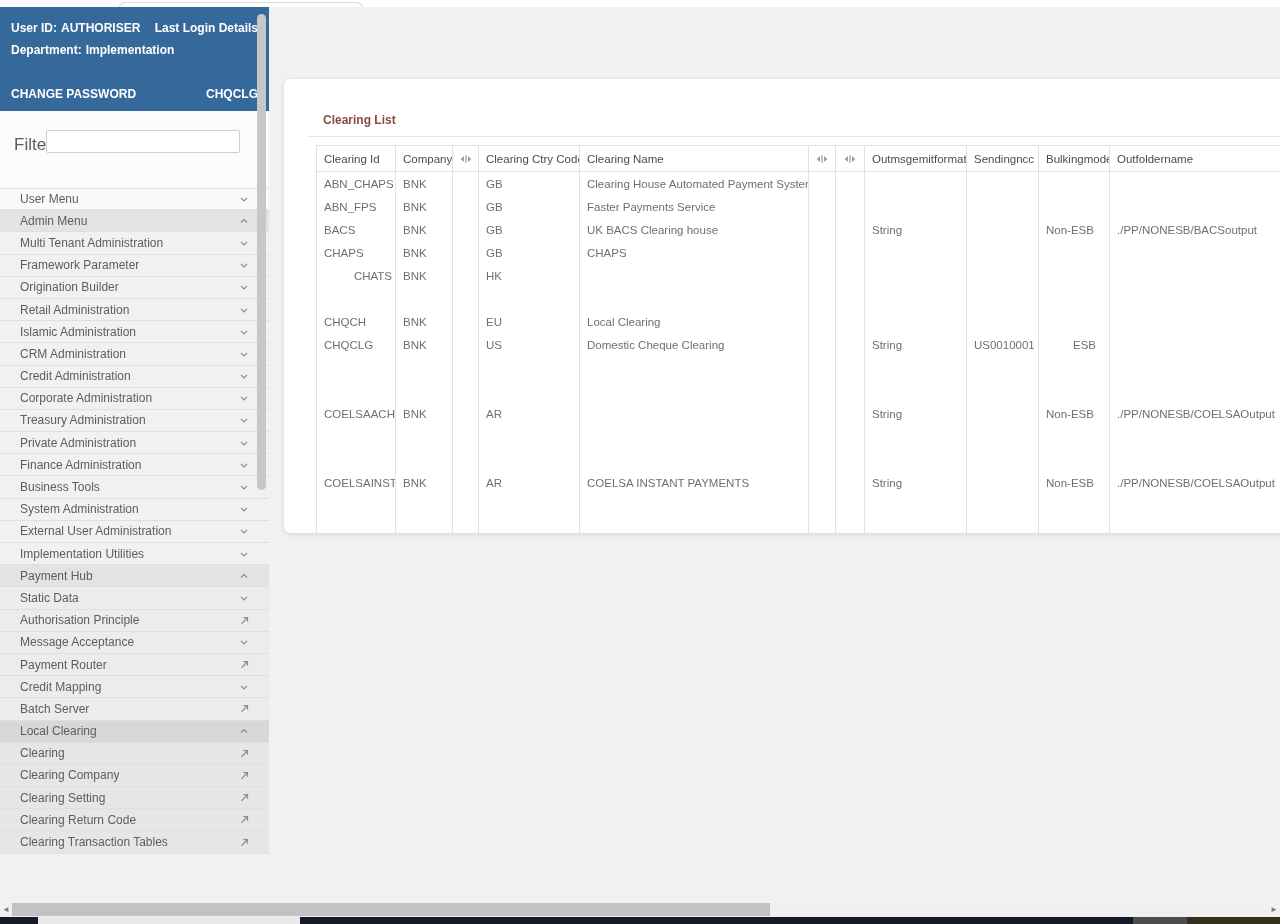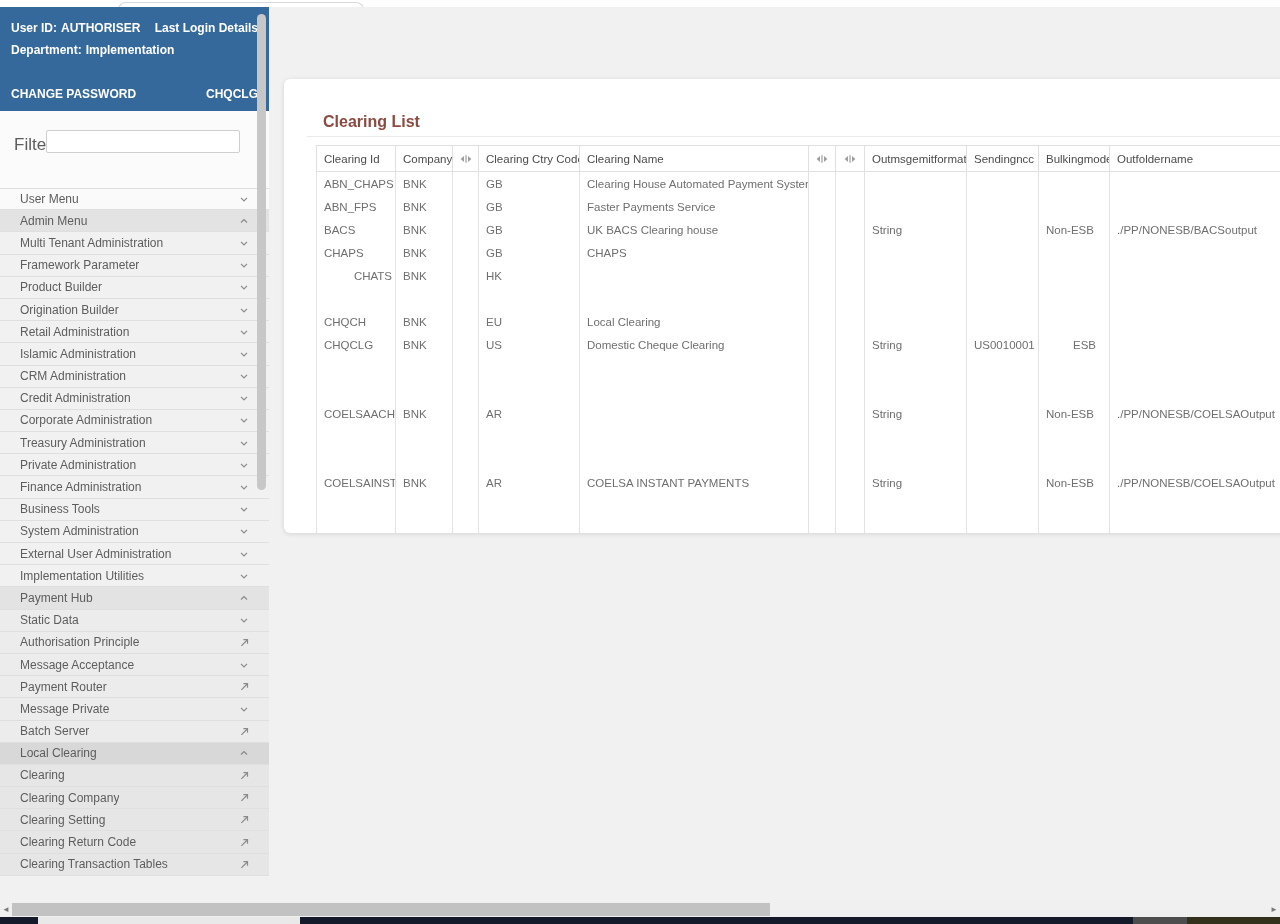--- a/index.html
+++ b/index.html
@@ -41,21 +41,21 @@
   .menu-item.selected.sec-top, .menu-item.selected.sec-admin { background:#e3e3e3; }
   .menu-item.selected.sec-payment { background:#d8d8d8; }
 
   .side-scroll-thumb { position:absolute; left:257px; top:7px; width:9px; height:476px;
     background:#c7c7c7; border-radius:5px; z-index:6; }
 
   
   .main { position:absolute; left:269px; top:7px; right:0; bottom:22px; background:#f1f1f1; }
   .card { position:absolute; left:15px; top:72px; right:-8px; height:454px; background:#ffffff;
     border-radius:6px; box-shadow:0 1px 5px rgba(0,0,0,.12); overflow:hidden; }
-  .card-title { position:absolute; left:39px; top:34px; font-size:16px; font-weight:bold; color:#8b4a42; }
+  .card-title { position:absolute; left:39px; top:34px; font-size:12px; font-weight:bold; color:#8b4a42; }
   .card-divider { position:absolute; left:23px; right:0; top:57px; height:1px; background:#e9e9e9; }
   .grid { position:absolute; left:32px; top:66px; right:0; bottom:0; overflow:hidden; }
   .thead { display:flex; height:27px; border-top:1px solid #e0e0e0; border-bottom:1px solid #e0e0e0; }
   .th { flex:0 0 auto; padding:7px 2px 0 7px; font-size:11.5px; color:#4c4c4c;
     border-left:1px solid #e0e0e0; white-space:nowrap; overflow:hidden; cursor:pointer; }
   .th-resize { display:flex; align-items:center; justify-content:center; padding:0; cursor:col-resize; }
   .tbody { }
   .tr { display:flex; cursor:pointer; }
   .td { flex:0 0 auto; padding:6px 3px 0 7px; font-size:11.5px; color:#6f6f6f;
     border-left:1px solid #e3e3e3; white-space:nowrap; overflow:hidden; }
@@ -123,26 +123,20 @@
     <path d="M3 4.8 L6 7.8 L9 4.8" fill="none" stroke="#8a8a8a" stroke-width="1.2"></path>
   </svg>
         </div>
         <div class="menu-item sec-admin">
           <span class="menu-label">Framework Parameter</span>
           <svg width="12" height="12" viewBox="0 0 12 12">
     <path d="M3 4.8 L6 7.8 L9 4.8" fill="none" stroke="#8a8a8a" stroke-width="1.2"></path>
   </svg>
         </div>
         <div class="menu-item sec-admin">
-          <span class="menu-label">Product Builder</span>
-          <svg width="12" height="12" viewBox="0 0 12 12">
-    <path d="M3 4.8 L6 7.8 L9 4.8" fill="none" stroke="#8a8a8a" stroke-width="1.2"></path>
-  </svg>
-        </div>
-        <div class="menu-item sec-admin">
           <span class="menu-label">Origination Builder</span>
           <svg width="12" height="12" viewBox="0 0 12 12">
     <path d="M3 4.8 L6 7.8 L9 4.8" fill="none" stroke="#8a8a8a" stroke-width="1.2"></path>
   </svg>
         </div>
         <div class="menu-item sec-admin">
           <span class="menu-label">Retail Administration</span>
           <svg width="12" height="12" viewBox="0 0 12 12">
     <path d="M3 4.8 L6 7.8 L9 4.8" fill="none" stroke="#8a8a8a" stroke-width="1.2"></path>
   </svg>
@@ -239,21 +233,21 @@
   </svg>
         </div>
         <div class="menu-item sec-payment">
           <span class="menu-label">Payment Router</span>
           <svg width="11" height="11" viewBox="0 0 11 11">
     <path d="M2.4 8.8 L8.2 3" fill="none" stroke="#8a8a8a" stroke-width="1.2"></path>
     <path d="M4.4 2.7 H8.5 V6.8" fill="none" stroke="#8a8a8a" stroke-width="1.2"></path>
   </svg>
         </div>
         <div class="menu-item sec-payment">
-          <span class="menu-label">Message Private</span>
+          <span class="menu-label">Credit Mapping</span>
           <svg width="12" height="12" viewBox="0 0 12 12">
     <path d="M3 4.8 L6 7.8 L9 4.8" fill="none" stroke="#8a8a8a" stroke-width="1.2"></path>
   </svg>
         </div>
         <div class="menu-item sec-payment">
           <span class="menu-label">Batch Server</span>
           <svg width="11" height="11" viewBox="0 0 11 11">
     <path d="M2.4 8.8 L8.2 3" fill="none" stroke="#8a8a8a" stroke-width="1.2"></path>
     <path d="M4.4 2.7 H8.5 V6.8" fill="none" stroke="#8a8a8a" stroke-width="1.2"></path>
   </svg>

